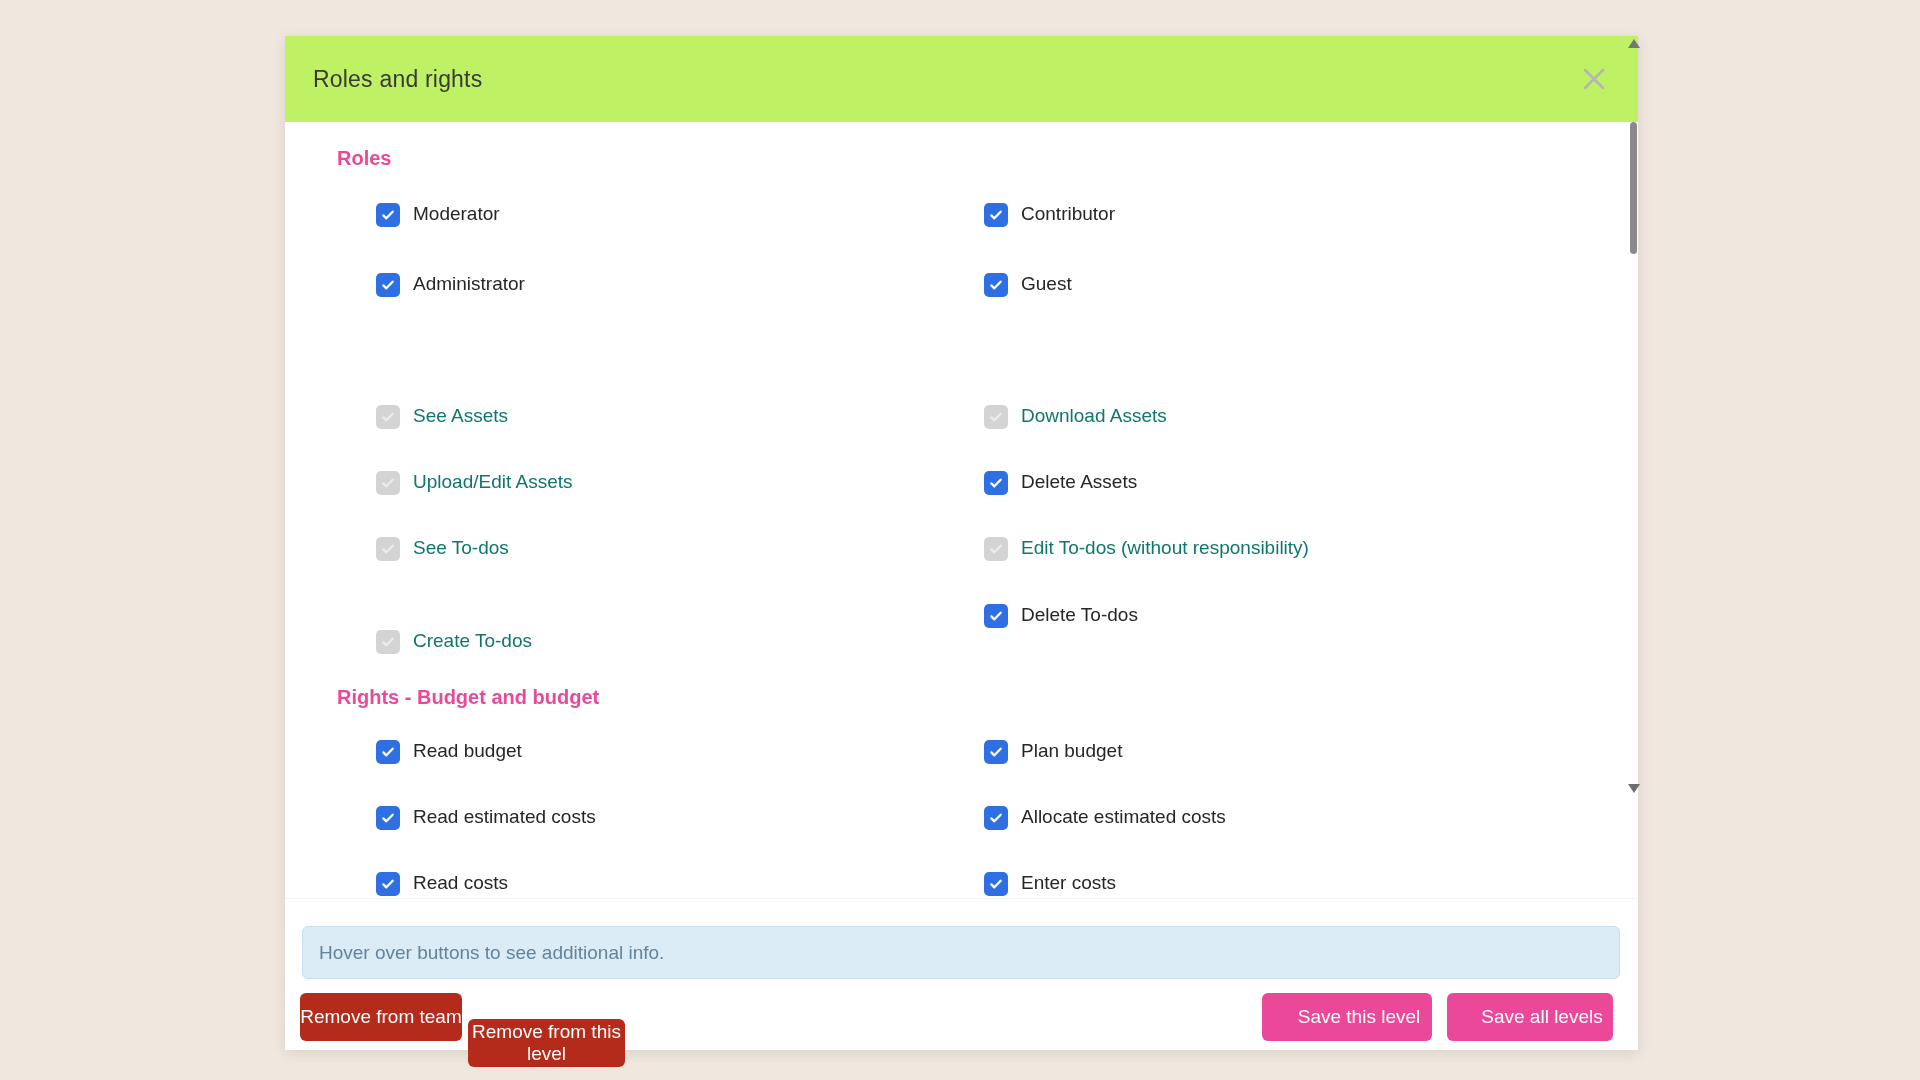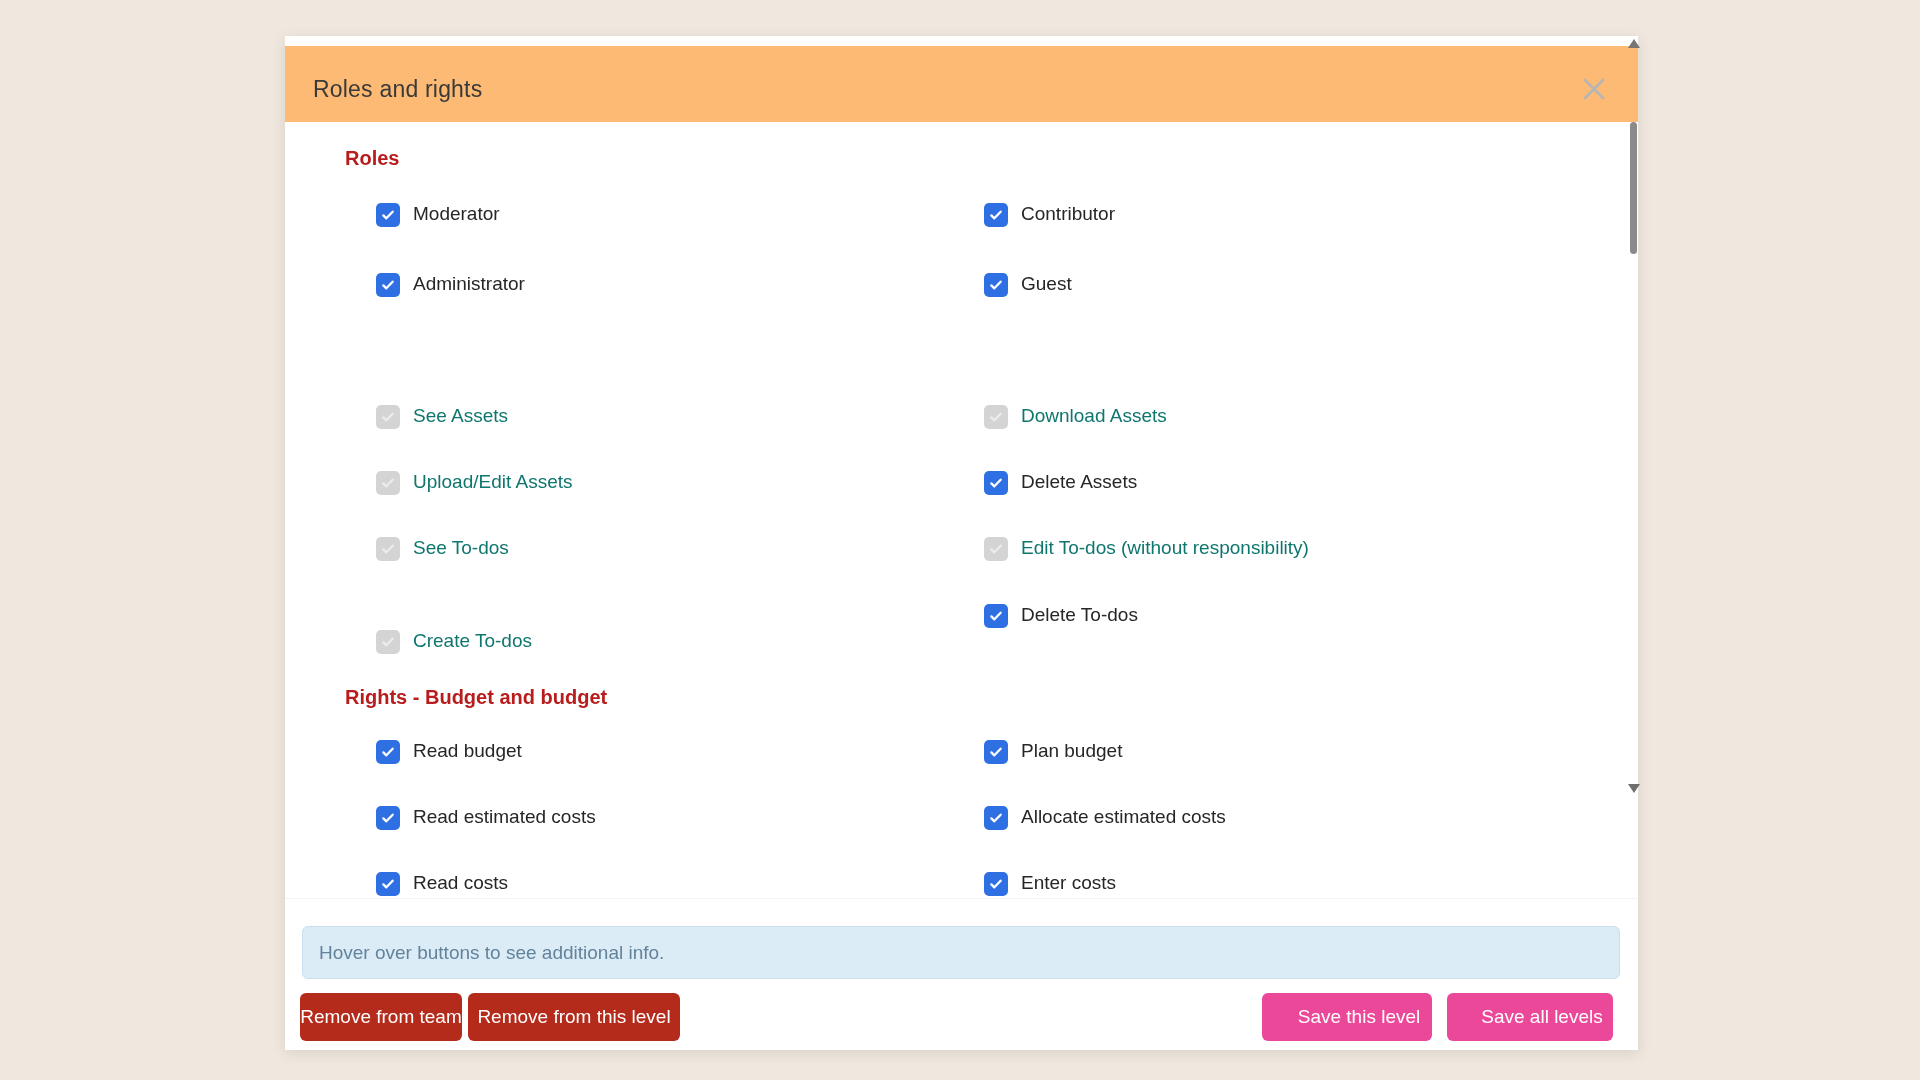--- a/index.html
+++ b/index.html
@@ -8,38 +8,38 @@
     background:#f0e8de;
     font-family:"Liberation Sans", sans-serif;
     position:relative;
   }
   .modal {
     position:absolute; left:285px; top:36px; width:1353px; height:1014px;
     background:#ffffff;
     box-shadow:0 3px 14px rgba(0,0,0,0.10);
   }
   .modal-header {
-    position:absolute; left:0; top:10px; width:100%; height:86px;
-    background:#fdba74;
+    position:absolute; left:0; top:0; width:100%; height:86px;
+    background:#bef264;
   }
   .modal-title {
     position:absolute; left:28px; top:0; height:86px; line-height:86px;
     font-size:23px; color:#393939; letter-spacing:0.2px;
   }
   .close-btn {
     position:absolute; right:28px; top:27px; width:32px; height:32px;
     cursor:pointer; display:flex; align-items:center; justify-content:center;
   }
   .content {
     position:absolute; left:0; top:86px; width:100%; height:776px;
     background:#ffffff; overflow:hidden;
   }
   .section-title {
-    position:absolute; left:60px;
-    font-size:20px; font-weight:700; color:#b91c1c; line-height:28px;
+    position:absolute; left:52px;
+    font-size:20px; font-weight:700; color:#ec4899; line-height:28px;
   }
   .item {
     position:absolute; height:24px; display:flex; align-items:flex-start;
   }
   .cb {
     width:24px; height:24px; border-radius:5px; background:#2f6fe4;
     color:#ffffff; flex:0 0 24px;
     display:flex; align-items:center; justify-content:center;
   }
   .cb.disabled { background:#d4d4d4; color:#ececec; }
@@ -72,21 +72,21 @@
     font-size:19px; color:#62839c; line-height:51px; padding-left:16px;
   }
   .btn {
     position:absolute; top:94px; height:48px; border:none; border-radius:6px;
     font-family:"Liberation Sans", sans-serif; font-size:19px; color:#ffffff;
     cursor:pointer; text-align:center;
   }
   .btn.danger { background:#b42a1b; }
   .btn.save { background:#ec4899;padding-left:24px; }
   #btn-remove-team  { left:15px;  width:162px; }
-  #btn-remove-level { left:183px; width:212px; }
+  #btn-remove-level { left:183px; width:157px;margin-top:26px; }
   #btn-save-this    { left:977px;  width:170px; }
   #btn-save-all     { left:1162px; width:166px; }
 </style>
 </head>
 <body>
 
 <div class="modal">
 
   <div class="modal-header">
     <div class="modal-title">Roles and rights</div>

